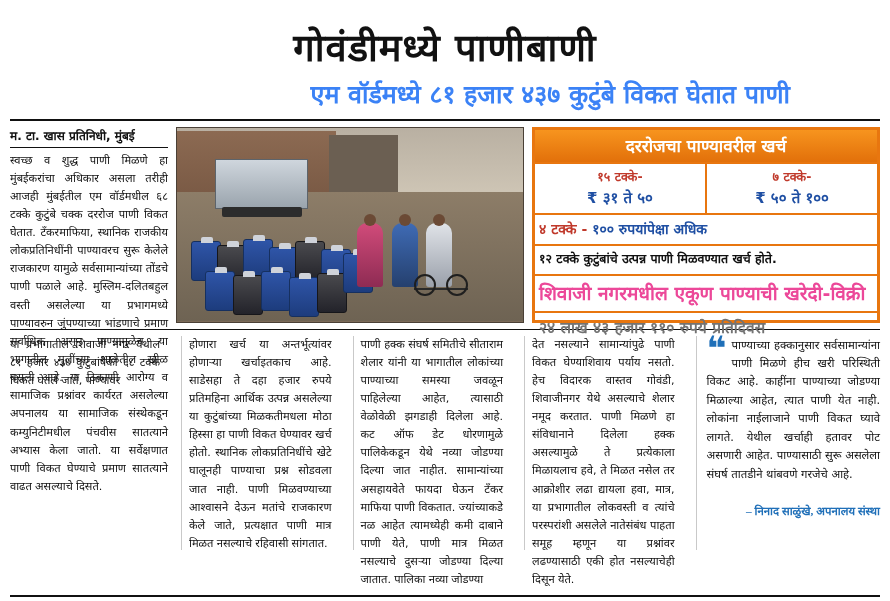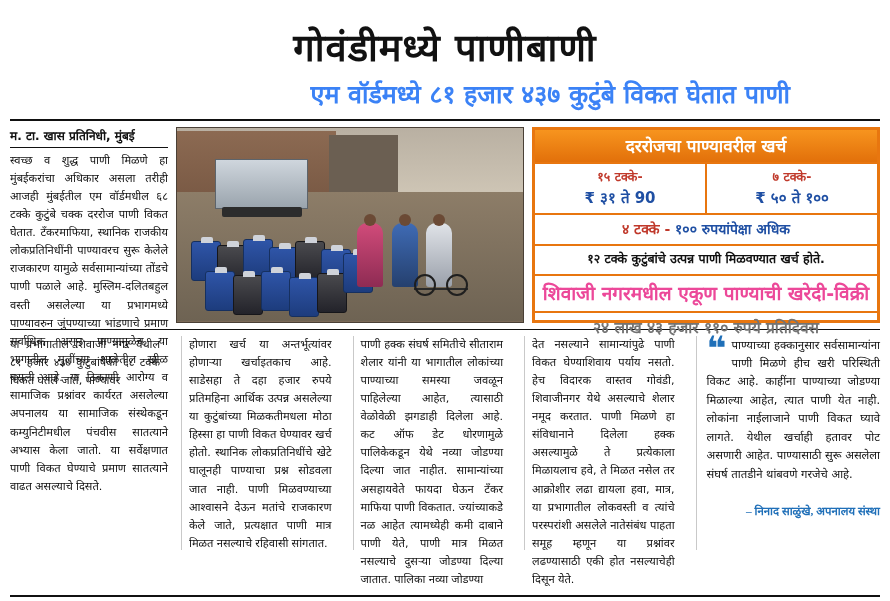--- a/index.html
+++ b/index.html
@@ -189,21 +189,20 @@
   }
   .cc-val {
     font-family: "DejaVu Sans", sans-serif;
     font-weight: bold;
     font-size: 15px;
     color: #1f4fa3;
     margin-top: 5px;
     line-height: 1.2;
   }
   .cost-row {
-    text-align: center;
     font-family: "DejaVu Sans", sans-serif;
     font-weight: bold;
     padding: 5px 4px 6px 4px;
     border-bottom: 2px solid #e8760f;
     line-height: 1.3;
   }
   .cost-row:last-child { border-bottom: none; }
   .r-orange { font-size: 14px; color: #1f4fa3; }
   .r-orange .em { color: #c0392b; }
   .r-dark { font-size: 12.5px; color: #111; font-weight: bold; }
@@ -305,21 +304,21 @@
       <div class="ph-person b" style="left:62%;"></div>
       <div class="ph-person c" style="left:72%;"></div>
       <div class="ph-cycle"></div>
     </div>
 
     <div class="cost-box">
       <div class="cost-title">दररोजचा पाण्यावरील खर्च</div>
       <div class="cost-cols">
         <div class="cost-col">
           <div class="cc-head">१५ टक्के-</div>
-          <div class="cc-val">₹ ३१ ते 90</div>
+          <div class="cc-val">₹ ३१ ते ५०</div>
         </div>
         <div class="cost-col">
           <div class="cc-head">७ टक्के-</div>
           <div class="cc-val">₹ ५० ते १००</div>
         </div>
       </div>
       <div class="cost-row r-orange">
         <span class="em">४ टक्के - </span><span>१०० रुपयांपेक्षा अधिक</span>
       </div>
       <div class="cost-row r-dark">१२ टक्के कुटुंबांचे उत्पन्न पाणी मिळवण्यात खर्च होते.</div>

